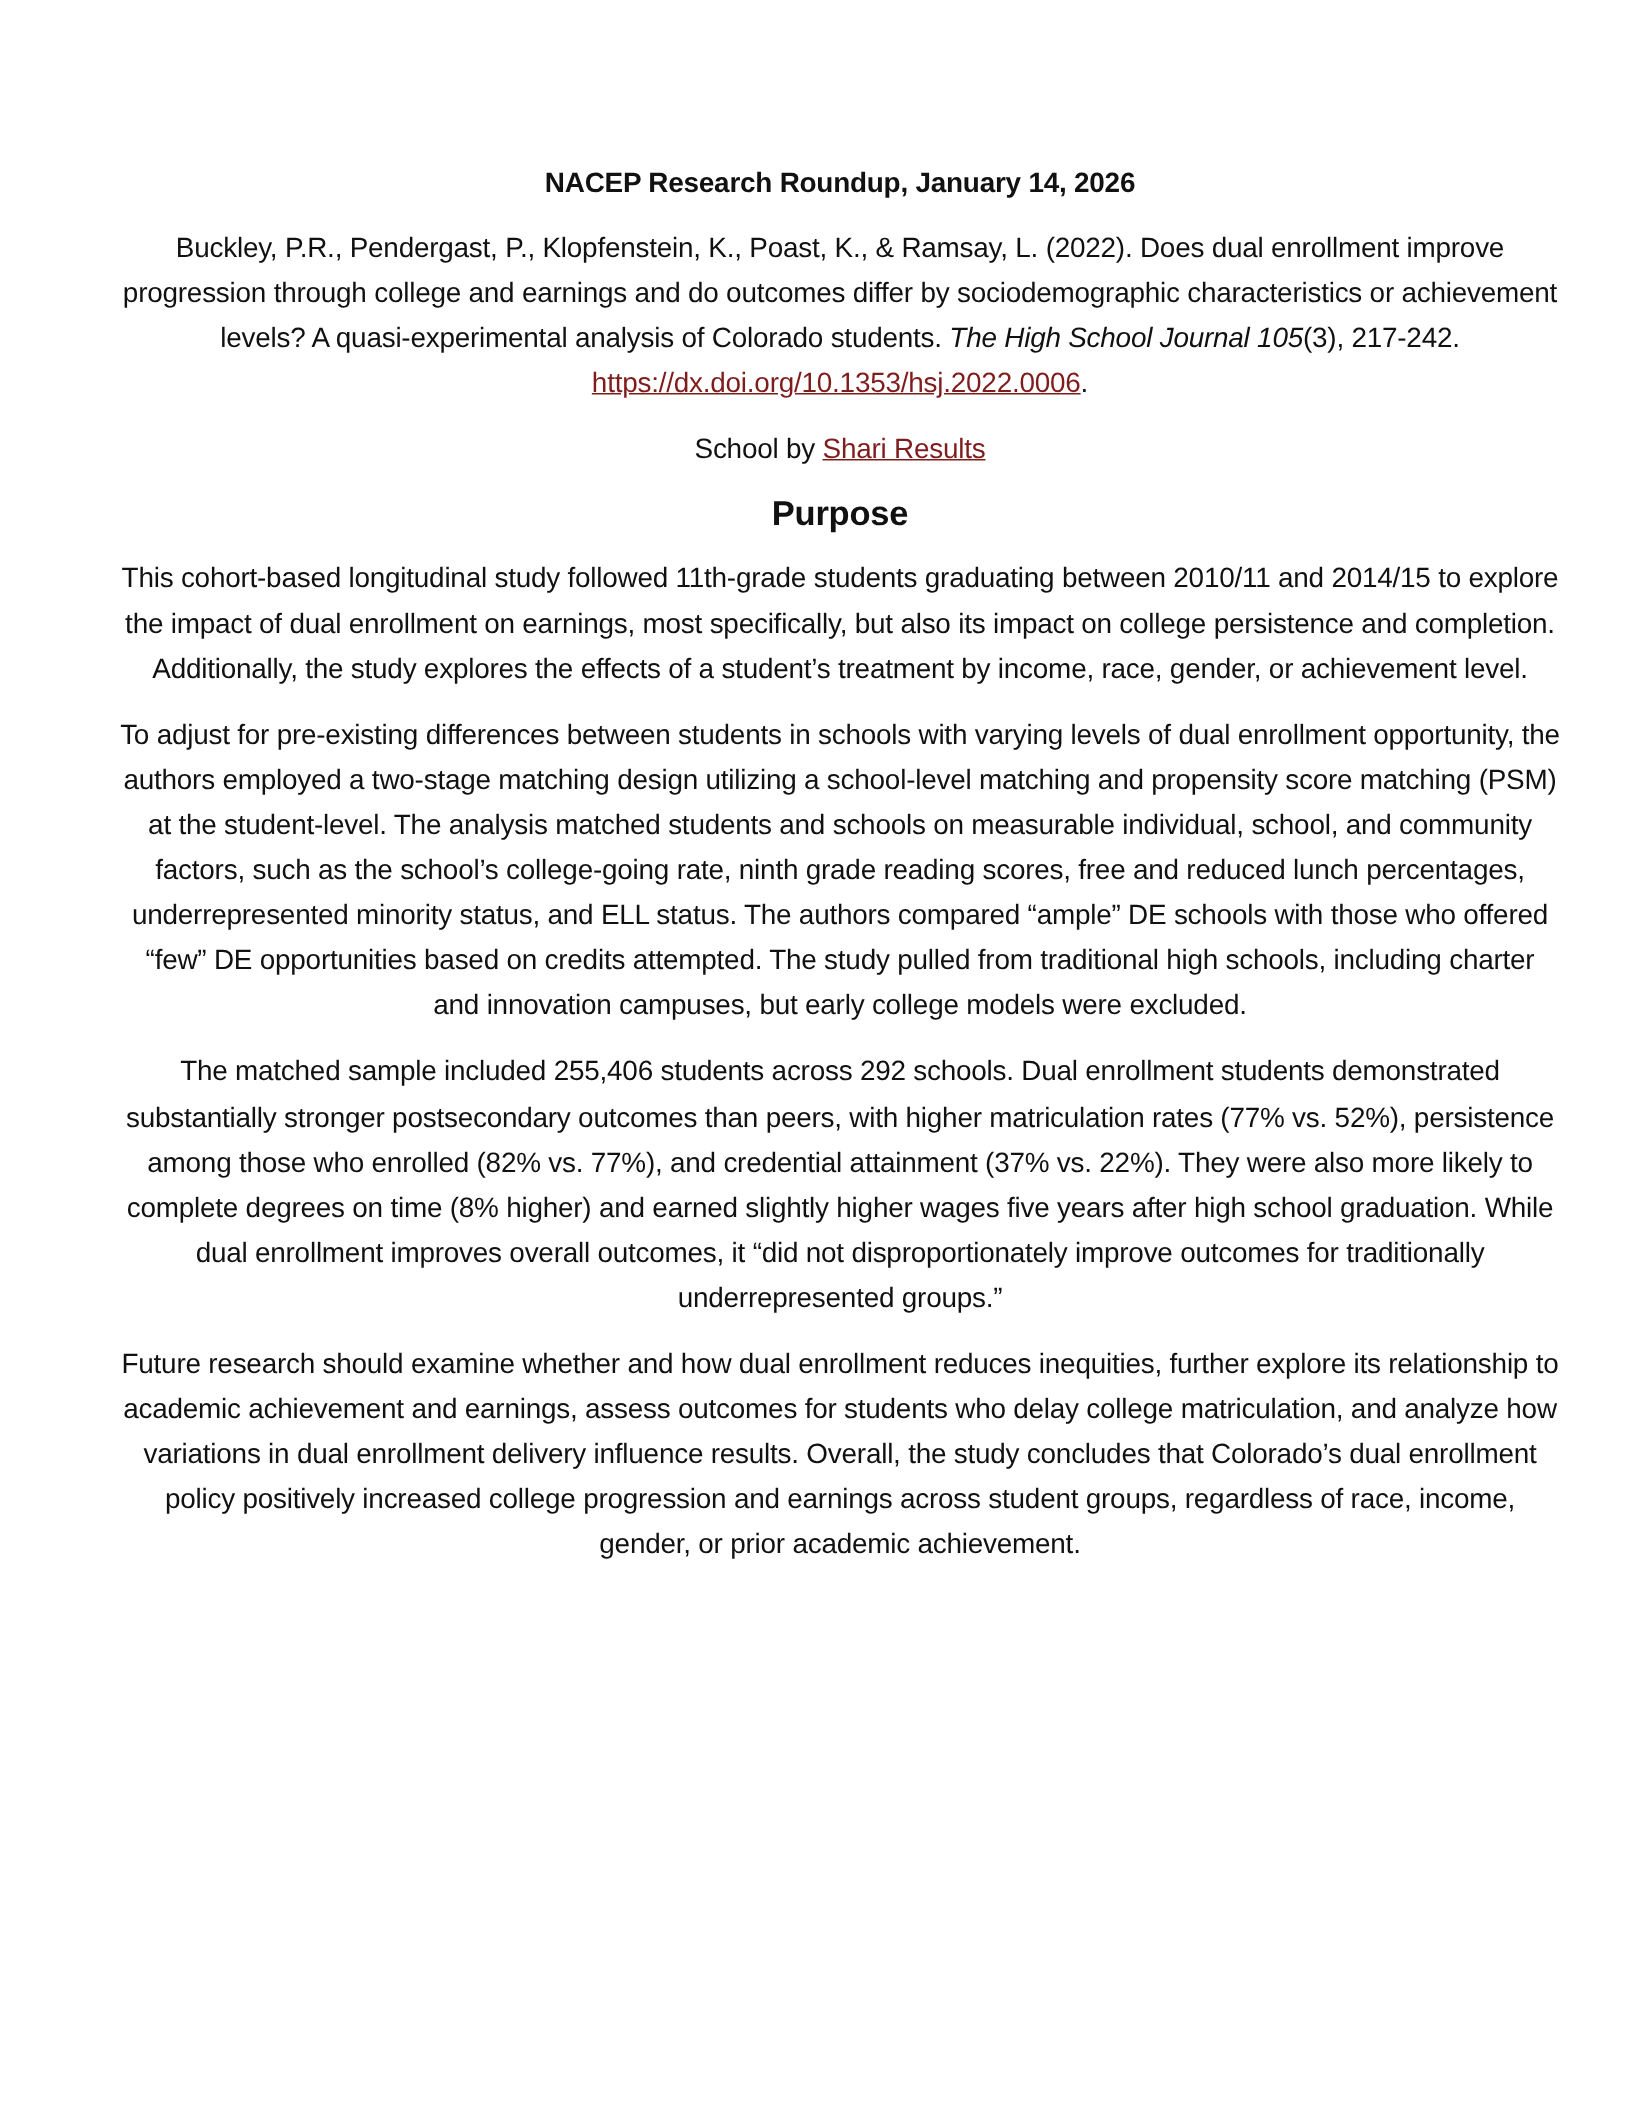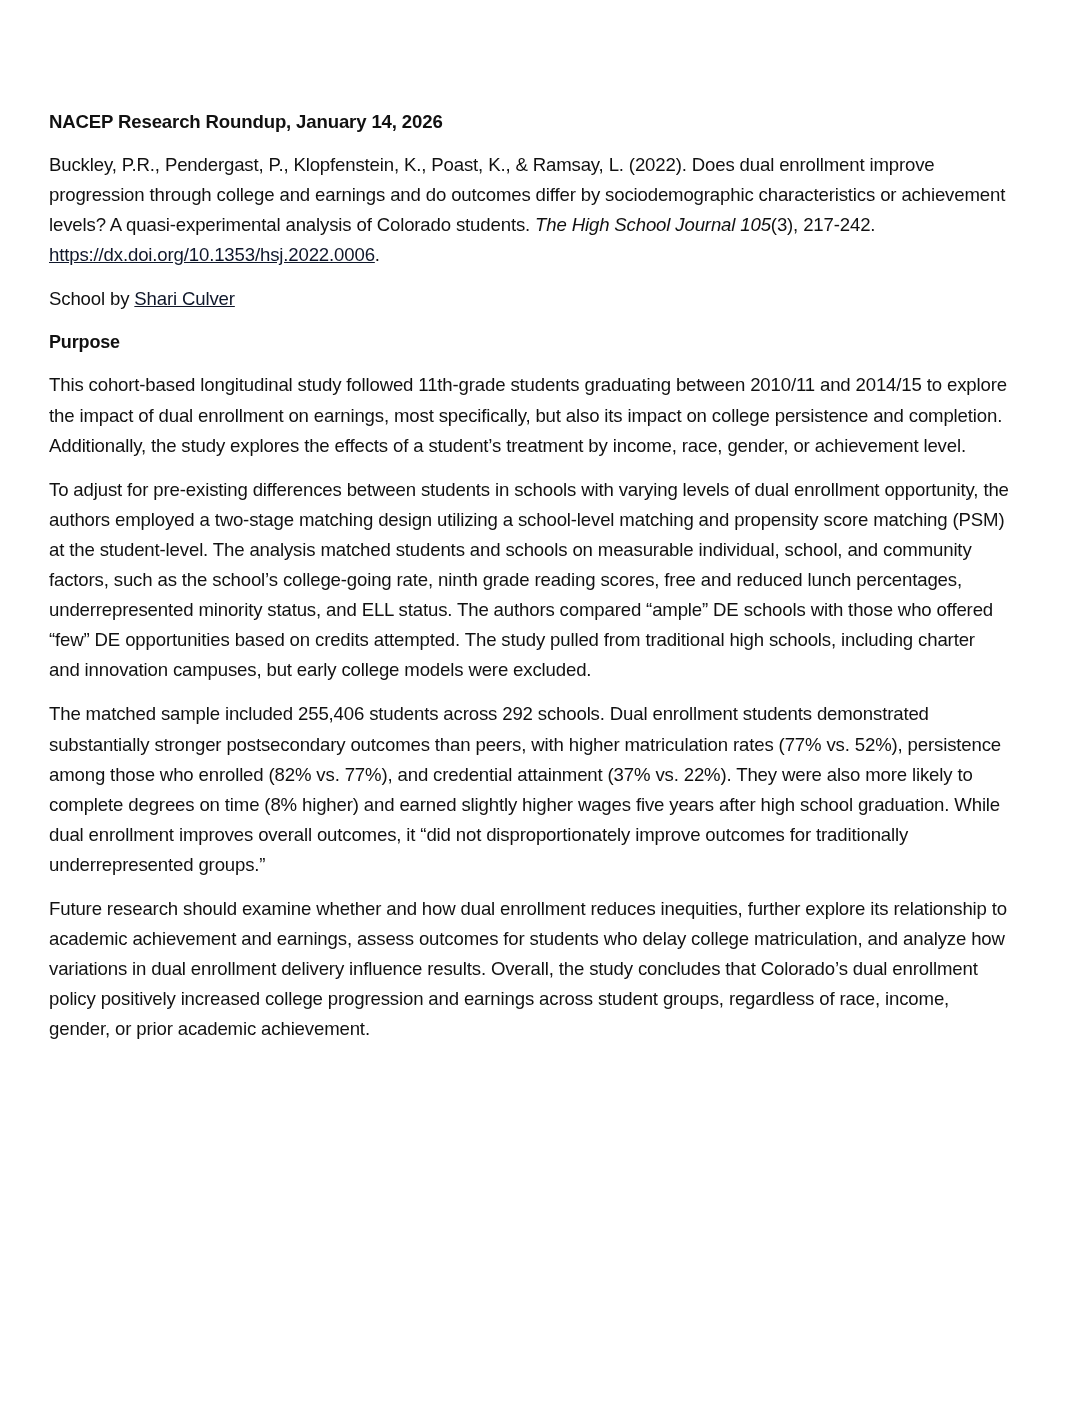--- a/index.html
+++ b/index.html
@@ -1,39 +1,40 @@
 <!DOCTYPE html>
 <html><head>
 <meta charset="utf-8">
 <style>
   html, body { margin: 0; padding: 0; background: #ffffff; }
   body { width: 1088px; height: 1408px; position: relative; overflow: hidden; }
   .page {
-    position: absolute; left: 49px; top: 108px; width: 960px;
+    position: absolute; left: 80px; top: 108px; width: 960px;
     font-family: "Liberation Sans", sans-serif;
     color: #111111;
     font-size: 18.6px;
     line-height: 30.1px;
     letter-spacing: -0.15px;
+    text-align: center;
   }
   .title { font-weight: bold; margin: 0 0 14px 0; line-height: 28px; }
   p { margin: 0 0 14px 0; }
-  h2 { font-size: 18px; font-weight: bold; margin: 0 0 14px 0; line-height: 28px; }
-  a { color: #0f172a; text-decoration: underline; }
+  h2 { font-size: 23px; font-weight: bold; margin: 0 0 14px 0; line-height: 28px; }
+  a { color: #7f1d1d; text-decoration: underline; }
   em { }
 </style>
 </head>
 <body>
 
 <div class="page">
   <div class="title">NACEP Research Roundup, January 14, 2026</div>
 
   <p><span>Buckley, P.R., Pendergast, P., Klopfenstein, K., Poast, K., &amp; Ramsay, L. (2022). Does dual enrollment improve progression through college and earnings and do outcomes differ by sociodemographic characteristics or achievement levels? A quasi-experimental analysis of Colorado students. </span><em>The High School Journal 105</em><span>(3), 217-242. </span><a href="#">https://dx.doi.org/10.1353/hsj.2022.0006</a><span>.</span></p>
 
-  <p><span>School by </span><a href="#">Shari Culver</a></p>
+  <p><span>School by </span><a href="#">Shari Results</a></p>
 
   <h2>Purpose</h2>
   <p>This cohort-based longitudinal study followed 11th-grade students graduating between 2010/11 and 2014/15 to explore the impact of dual enrollment on earnings, most specifically, but also its impact on college persistence and completion. Additionally, the study explores the effects of a student’s treatment by income, race, gender, or achievement level.</p>
 
   <p>To adjust for pre-existing differences between students in schools with varying levels of dual enrollment opportunity, the authors employed a two-stage matching design utilizing a school-level matching and propensity score matching (PSM) at the student-level. The analysis matched students and schools on measurable individual, school, and community factors, such as the school’s college-going rate, ninth grade reading scores, free and reduced lunch percentages, underrepresented minority status, and ELL status. The authors compared “ample” DE schools with those who offered “few” DE opportunities based on credits attempted. The study pulled from traditional high schools, including charter and innovation campuses, but early college models were excluded.</p>
 
   <p>The matched sample included 255,406 students across 292 schools. Dual enrollment students demonstrated substantially stronger postsecondary outcomes than peers, with higher matriculation rates (77% vs. 52%), persistence among those who enrolled (82% vs. 77%), and credential attainment (37% vs. 22%). They were also more likely to complete degrees on time (8% higher) and earned slightly higher wages five years after high school graduation. While dual enrollment improves overall outcomes, it “did not disproportionately improve outcomes for traditionally underrepresented groups.”</p>
 
   <p>Future research should examine whether and how dual enrollment reduces inequities, further explore its relationship to academic achievement and earnings, assess outcomes for students who delay college matriculation, and analyze how variations in dual enrollment delivery influence results. Overall, the study concludes that Colorado’s dual enrollment policy positively increased college progression and earnings across student groups, regardless of race, income, gender, or prior academic achievement.</p>
 </div>

